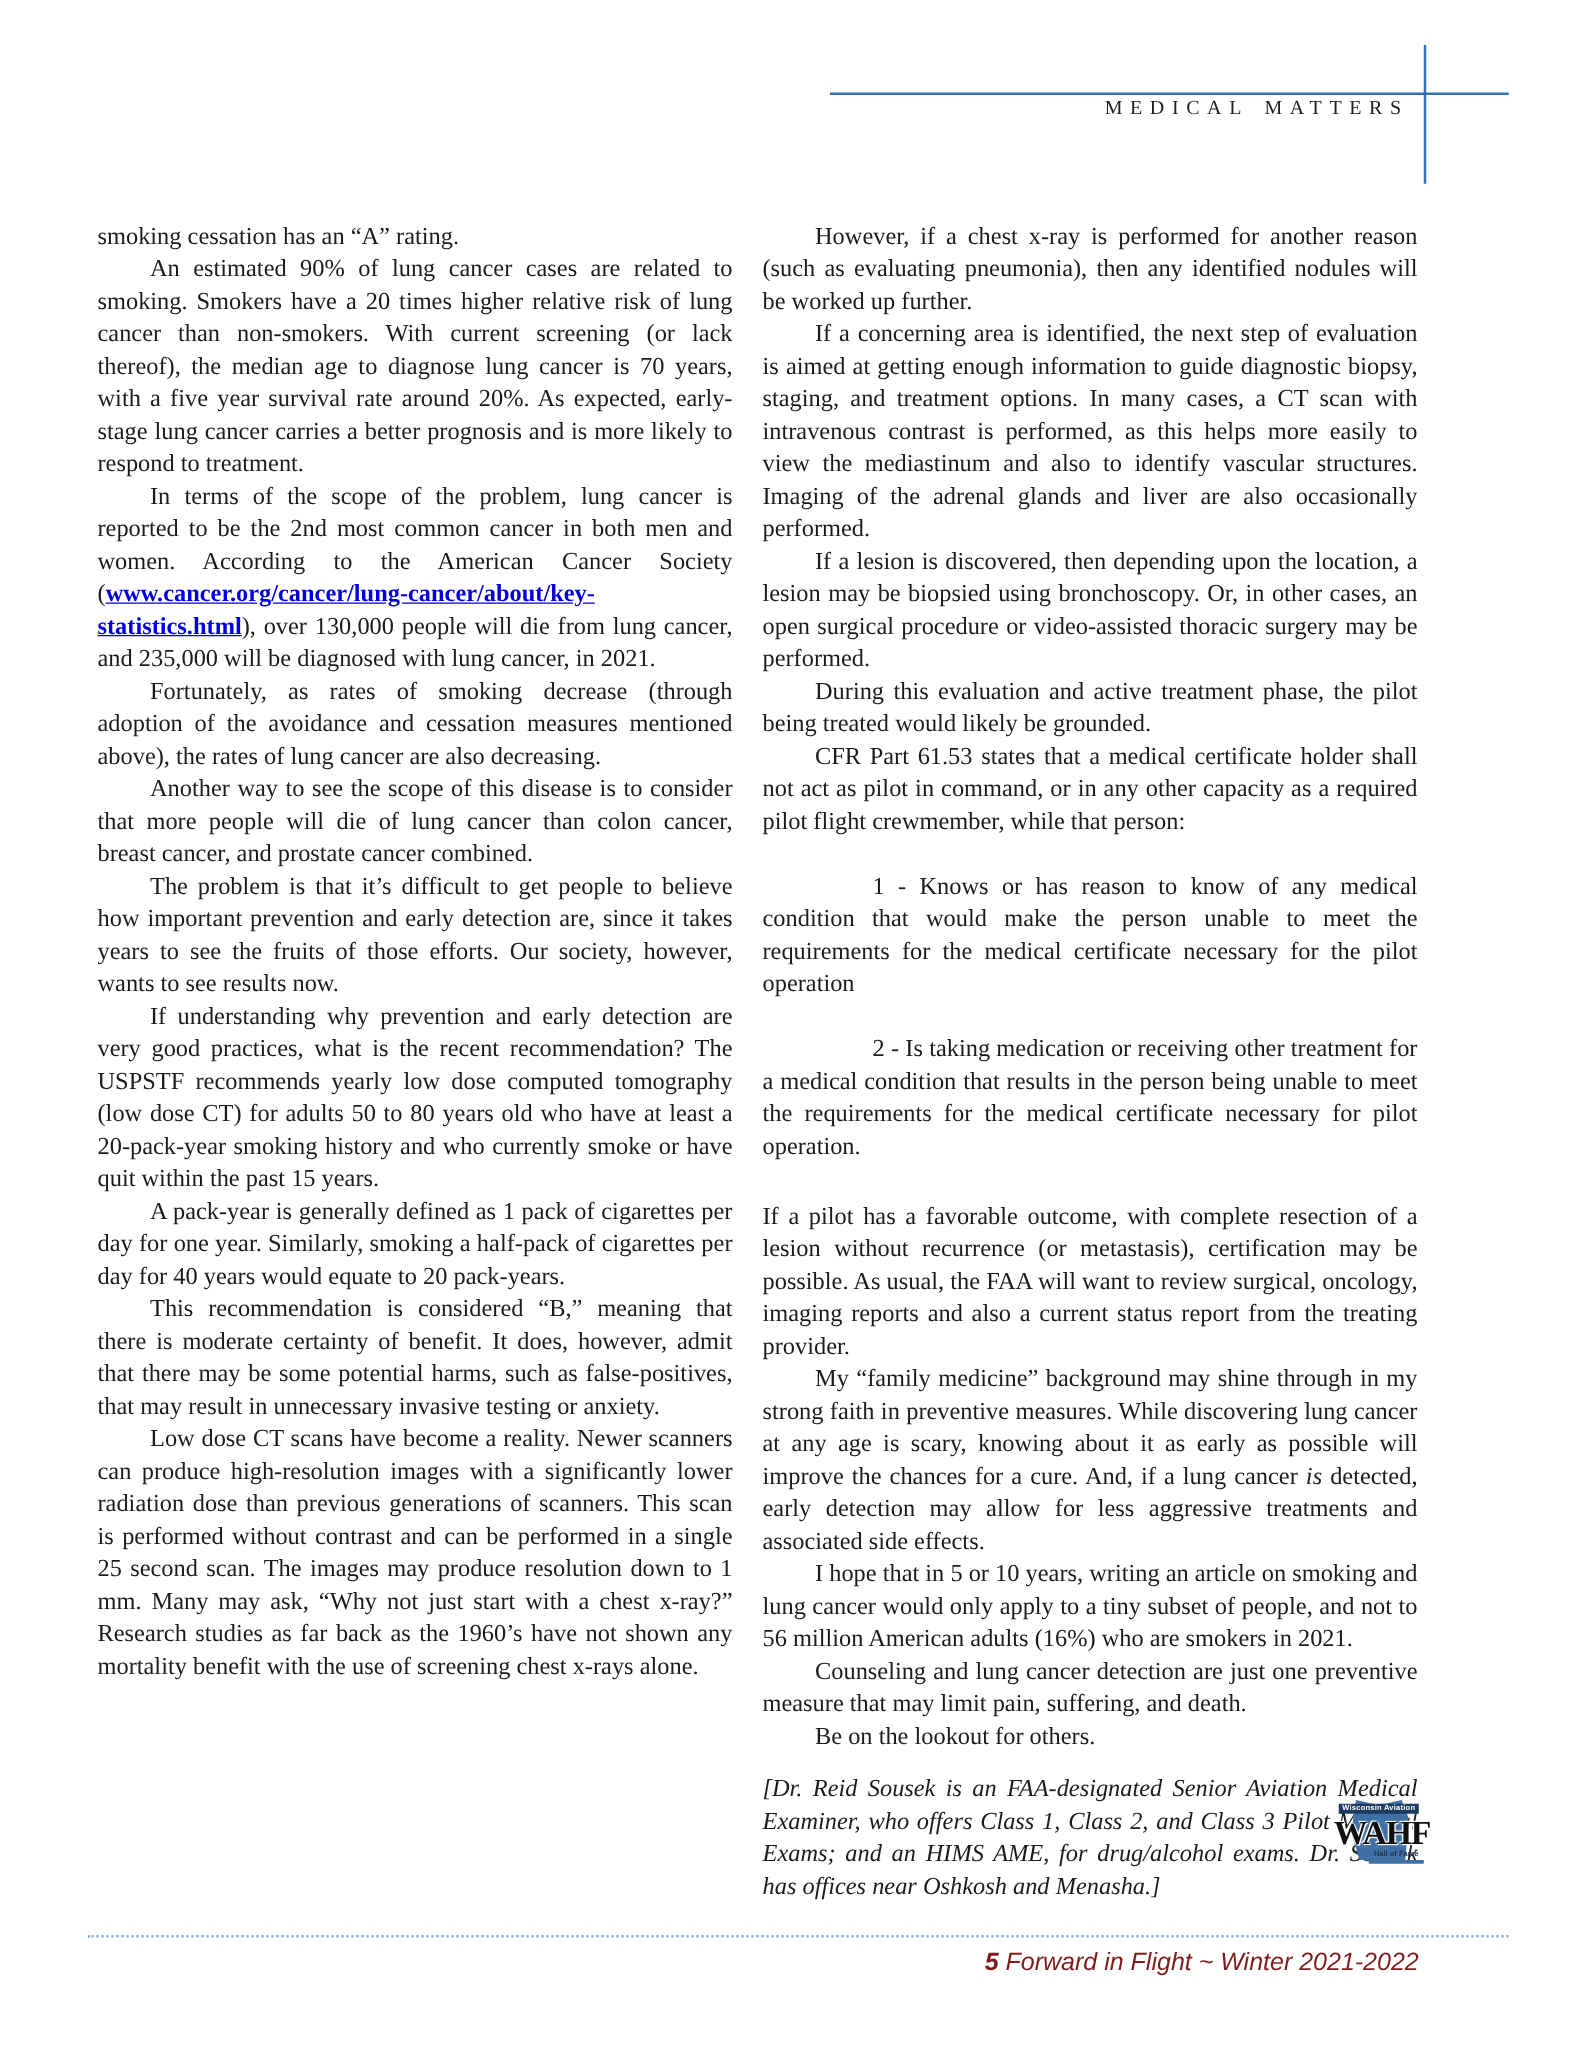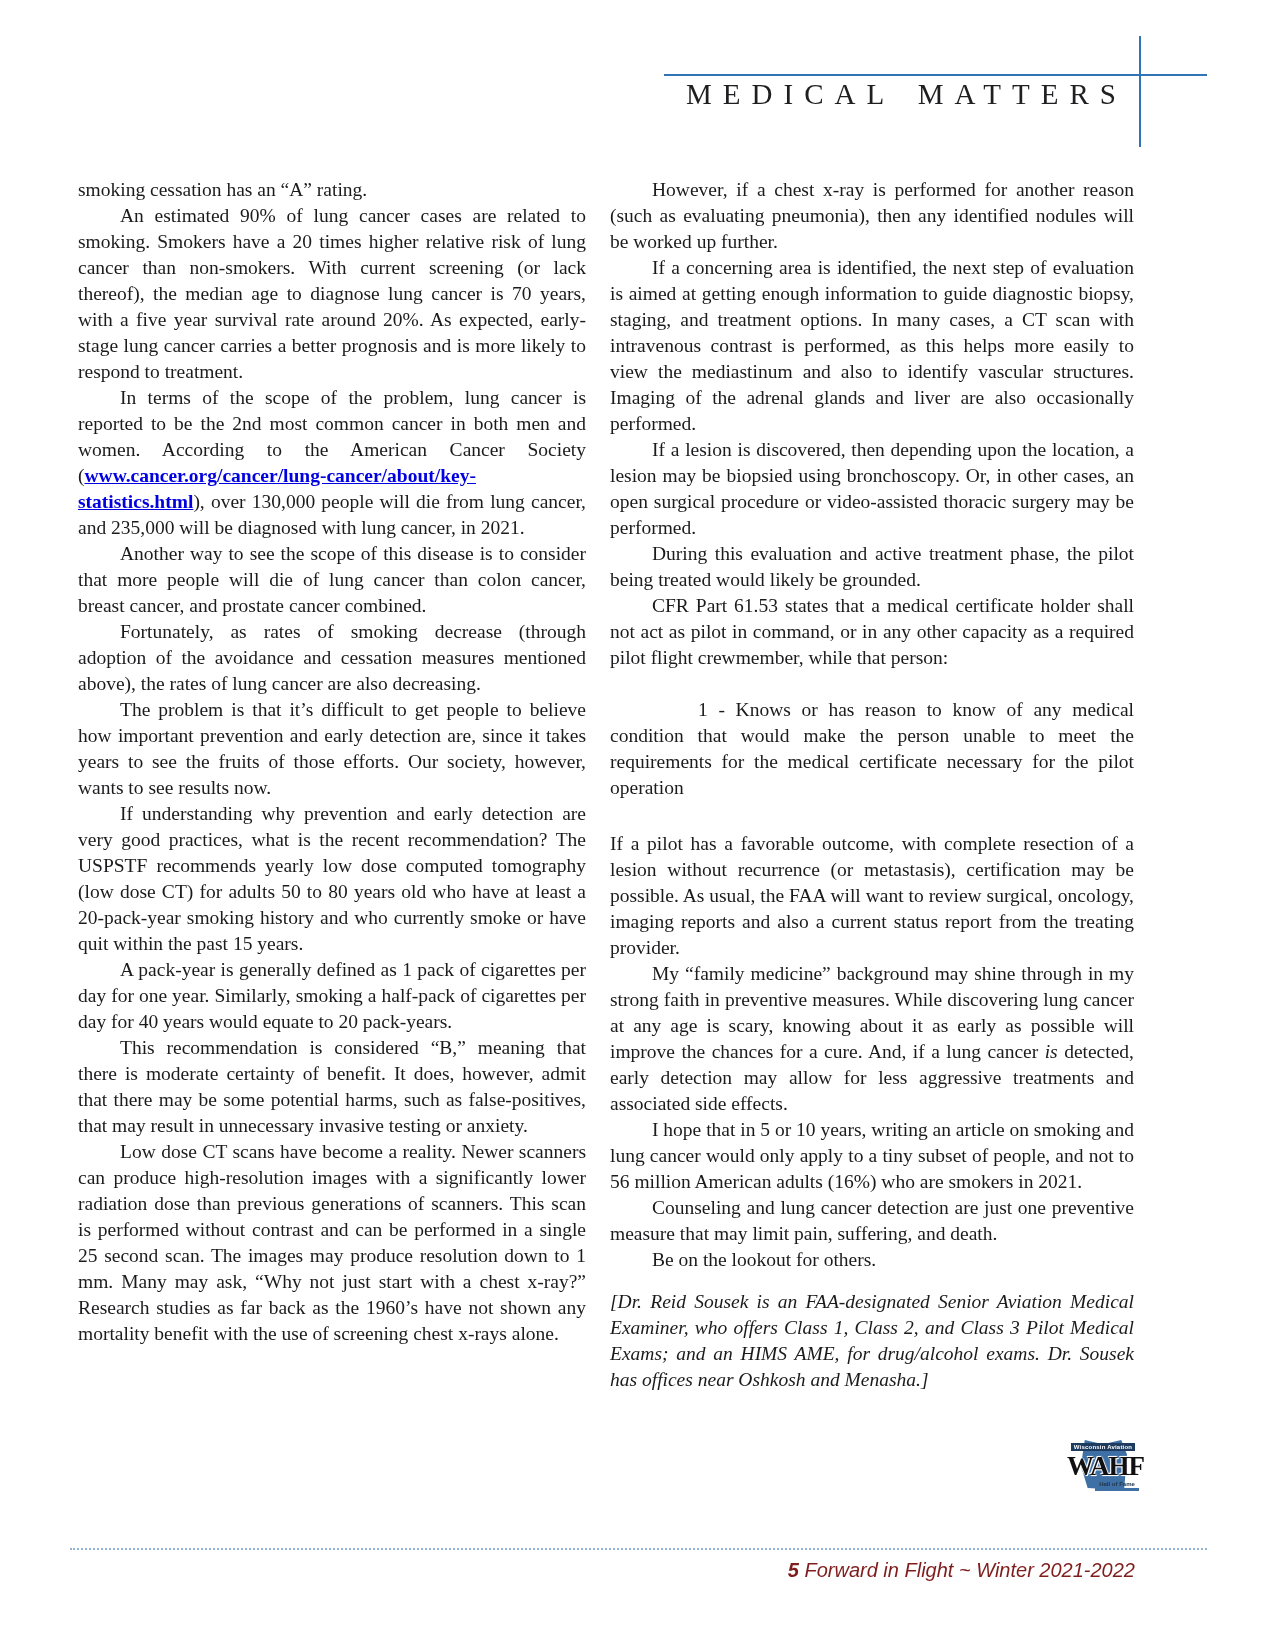--- a/index.html
+++ b/index.html
@@ -6,21 +6,21 @@
   .page {
     position:relative; width:1275px; height:1650px; background:#ffffff;
     font-family:"Liberation Serif", serif; color:#1b1b1d; overflow:hidden;
   }
 
   
   .hdr-hline { position:absolute; left:664px; top:74px; width:543px; height:2px; background:#3273b5; }
   .hdr-vline { position:absolute; left:1139px; top:36px; width:2px; height:111px; background:#3273b5; }
   .page-title {
     position:absolute; top:78px; right:148px;
-    font-size:29px; letter-spacing:0.38em; word-spacing:0.18em;
+    font-size:16px; letter-spacing:0.38em; word-spacing:0.18em;
     color:#1f1f21; white-space:nowrap;
   }
 
   
   .col { position:absolute; top:177px; }
   .col-left  { left:78px;  width:508px; }
   .col-right { left:610px; width:524px; }
   .col p { margin:0; font-size:19.5px; line-height:26px; text-align:justify; }
   p.ind   { text-indent:42px; }
   p.item  { text-indent:88px; margin-top:26px; }
@@ -63,36 +63,37 @@
 <div class="page">
 
   <div class="hdr-hline"></div>
   <div class="hdr-vline"></div>
   <div class="page-title">MEDICAL MATTERS</div>
 
   <section class="col col-left">
     <p>smoking cessation has an “A” rating.</p>
     <p class="ind">An estimated 90% of lung cancer cases are related to smoking. Smokers have a 20 times higher relative risk of lung cancer than non-smokers. With current screening (or lack thereof), the median age to diagnose lung cancer is 70 years, with a five year survival rate around 20%. As expected, early-stage lung cancer carries a better prognosis and is more likely to respond to treatment.</p>
     <p class="ind"><span>In terms of the scope of the problem, lung cancer is reported to be the 2nd most common cancer in both men and women. According to the American Cancer Society (</span><a class="body-link">www.cancer.org/cancer/lung-cancer/about/key-statistics.html</a><span>), over 130,000 people will die from lung cancer, and 235,000 will be diagnosed with lung cancer, in 2021.</span></p>
+    <p class="ind">Fortunately, as rates of smoking decrease (through adoption of the avoidance and cessation measures mentioned above), the rates of lung cancer are also decreasing.</p>
     <p class="ind">Another way to see the scope of this disease is to consider that more people will die of lung cancer than colon cancer, breast cancer, and prostate cancer combined.</p>
-    <p class="ind">Fortunately, as rates of smoking decrease (through adoption of the avoidance and cessation measures mentioned above), the rates of lung cancer are also decreasing.</p>
     <p class="ind">The problem is that it’s difficult to get people to believe how important prevention and early detection are, since it takes years to see the fruits of those efforts. Our society, however, wants to see results now.</p>
     <p class="ind">If understanding why prevention and early detection are very good practices, what is the recent recommendation? The USPSTF recommends yearly low dose computed tomography (low dose CT) for adults 50 to 80 years old who have at least a 20-pack-year smoking history and who currently smoke or have quit within the past 15 years.</p>
     <p class="ind">A pack-year is generally defined as 1 pack of cigarettes per day for one year. Similarly, smoking a half-pack of cigarettes per day for 40 years would equate to 20 pack-years.</p>
     <p class="ind">This recommendation is considered “B,” meaning that there is moderate certainty of benefit. It does, however, admit that there may be some potential harms, such as false-positives, that may result in unnecessary invasive testing or anxiety.</p>
     <p class="ind">Low dose CT scans have become a reality. Newer scanners can produce high-resolution images with a significantly lower radiation dose than previous generations of scanners. This scan is performed without contrast and can be performed in a single 25 second scan.  The images may produce resolution down to 1 mm. Many may ask, “Why not just start with a chest x-ray?” Research studies as far back as the 1960’s have not shown any mortality benefit with the use of screening chest x-rays alone.</p>
   </section>
 
   <section class="col col-right">
     <p class="ind">However, if a chest x-ray is performed for another reason (such as evaluating pneumonia), then any identified nodules will be worked up further.</p>
     <p class="ind">If a concerning area is identified, the next step of evaluation is aimed at getting enough information to guide diagnostic biopsy, staging, and treatment options. In many cases, a CT scan with intravenous contrast is performed, as this helps more easily to view the mediastinum and also to identify vascular structures. Imaging of the adrenal glands and liver are also occasionally performed.</p>
     <p class="ind">If a lesion is discovered, then depending upon the location, a lesion may be biopsied using bronchoscopy. Or, in other cases, an open surgical procedure or video-assisted thoracic surgery may be performed.</p>
     <p class="ind">During this evaluation and active treatment phase, the pilot being treated would likely be grounded.</p>
     <p class="ind">CFR Part 61.53 states that a medical certificate holder shall not act as pilot in command, or in any other capacity as a required pilot flight crewmember, while that person:</p>
     <p class="item">1 - Knows or has reason to know of any medical condition that would make the person unable to meet the requirements for the medical certificate necessary for the pilot operation</p>
+    <p class="item">2 - Is taking medication or receiving other treatment for a medical condition that results in the person being unable to meet the requirements for the medical certificate necessary for pilot operation.</p>
     <p class="block">If a pilot has a favorable outcome, with complete resection of a lesion without recurrence (or metastasis), certification may be possible. As usual, the FAA will want to review surgical, oncology, imaging reports and also a current status report from the treating provider.</p>
     <p class="ind"><span>My “family medicine” background may shine through in my strong faith in preventive measures.  While discovering lung cancer at any age is scary, knowing about it as early as possible will improve the chances for a cure. And, if a lung cancer </span><span class="em">is</span><span> detected, early detection may allow for less aggressive treatments and associated side effects.</span></p>
     <p class="ind">I hope that in 5 or 10 years, writing an article on smoking and lung cancer would only apply to a tiny subset of people, and not to 56 million American adults (16%) who are smokers in 2021.</p>
     <p class="ind">Counseling and lung cancer detection are just one preventive measure that may limit pain, suffering, and death.</p>
     <p class="ind">Be on the lookout for others.</p>
     <p class="note">[Dr. Reid Sousek is an FAA-designated Senior Aviation Medical Examiner, who offers Class 1, Class 2, and Class 3 Pilot Medical Exams; and an HIMS AME, for drug/alcohol exams. Dr. Sousek has offices near Oshkosh and Menasha.]</p>
   </section>
 
   <div class="wahf">
     <div class="wahf-state"></div>

